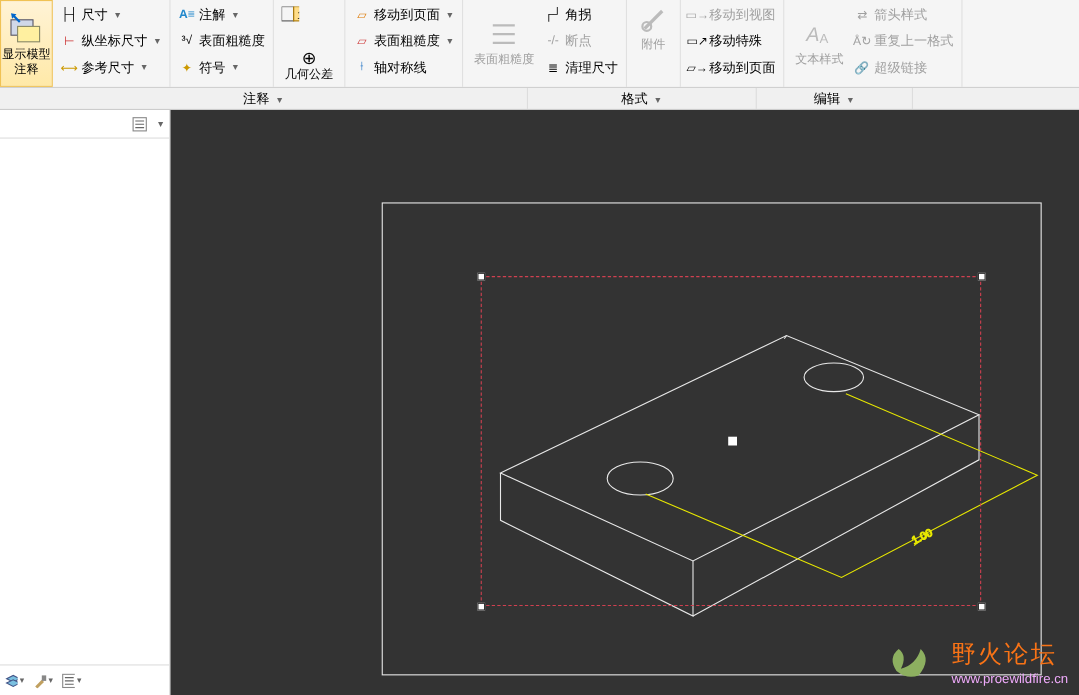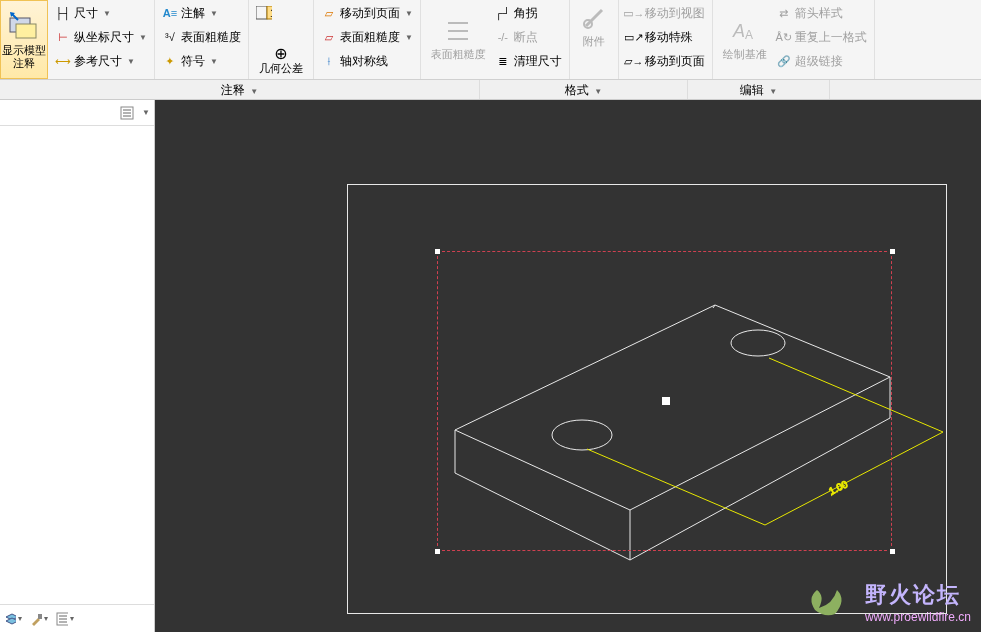--- a/index.html
+++ b/index.html
@@ -35,21 +35,21 @@
 .side-bottom { height: 28px; border-top: 1px solid #ddd; display: flex; align-items: center; gap: 8px; padding-left: 4px; }
 .tiny-btn { width: 18px; height: 18px; display: inline-flex; align-items: center; justify-content: center; cursor: pointer; }
 
 .canvas { flex: 1; background: #333333; position: relative; }
 .sheet { position: absolute; border: 1px solid #e8e8e8; background: transparent; }
 .selbox { position: absolute; border: 1px dashed #d04050; }
 .handle { position: absolute; width: 7px; height: 7px; background: #fff; border: 1px solid #333; }
 .centerdot { position: absolute; width: 8px; height: 8px; background: #fff; }
 
 .watermark { position: absolute; right: 10px; bottom: 8px; text-align: left; }
-.wm-title { font-size: 22px; font-weight: bold; color: #c4b5fd; letter-spacing: 2px; margin-top: 20px; }
+.wm-title { font-size: 22px; font-weight: normal; color: #f97316; letter-spacing: 2px; margin-top: 20px; }
 .wm-url { font-size: 12px; color: #f0abfc; }
 .wm-logo { fill: #8db060; }
 </style>
 </head>
 <body>
 
 <div class="ribbon">
   <div class="ribbon-big">
     <svg class="big-icon" viewBox="0 0 32 32">
         <rect x="2" y="8" width="20" height="14" fill="#d0d8e8" stroke="#556"></rect>
@@ -185,21 +185,21 @@
         </div>
     </div>
   </div>
 
   <div class="ribbon-group" style="flex-direction:row">
     <div class="ribbon-tall disabled">
       <svg class="tall-icon" viewBox="0 0 28 28">
           <text x="2" y="20" font-size="18" fill="#bbb" font-style="italic">A</text>
           <text x="14" y="22" font-size="12" fill="#bbb">A</text>
         </svg>
-      <span>绘制基准</span>
+      <span>文本样式</span>
     </div>
     <div class="ribbon-rows">
       <div class="ribbon-item disabled">
           <span class="mini-icon">⇄</span>
           <span>箭头样式</span>
         </div>
       <div class="ribbon-item disabled">
           <span class="mini-icon">Å↻</span>
           <span>重复上一格式</span>
         </div>

